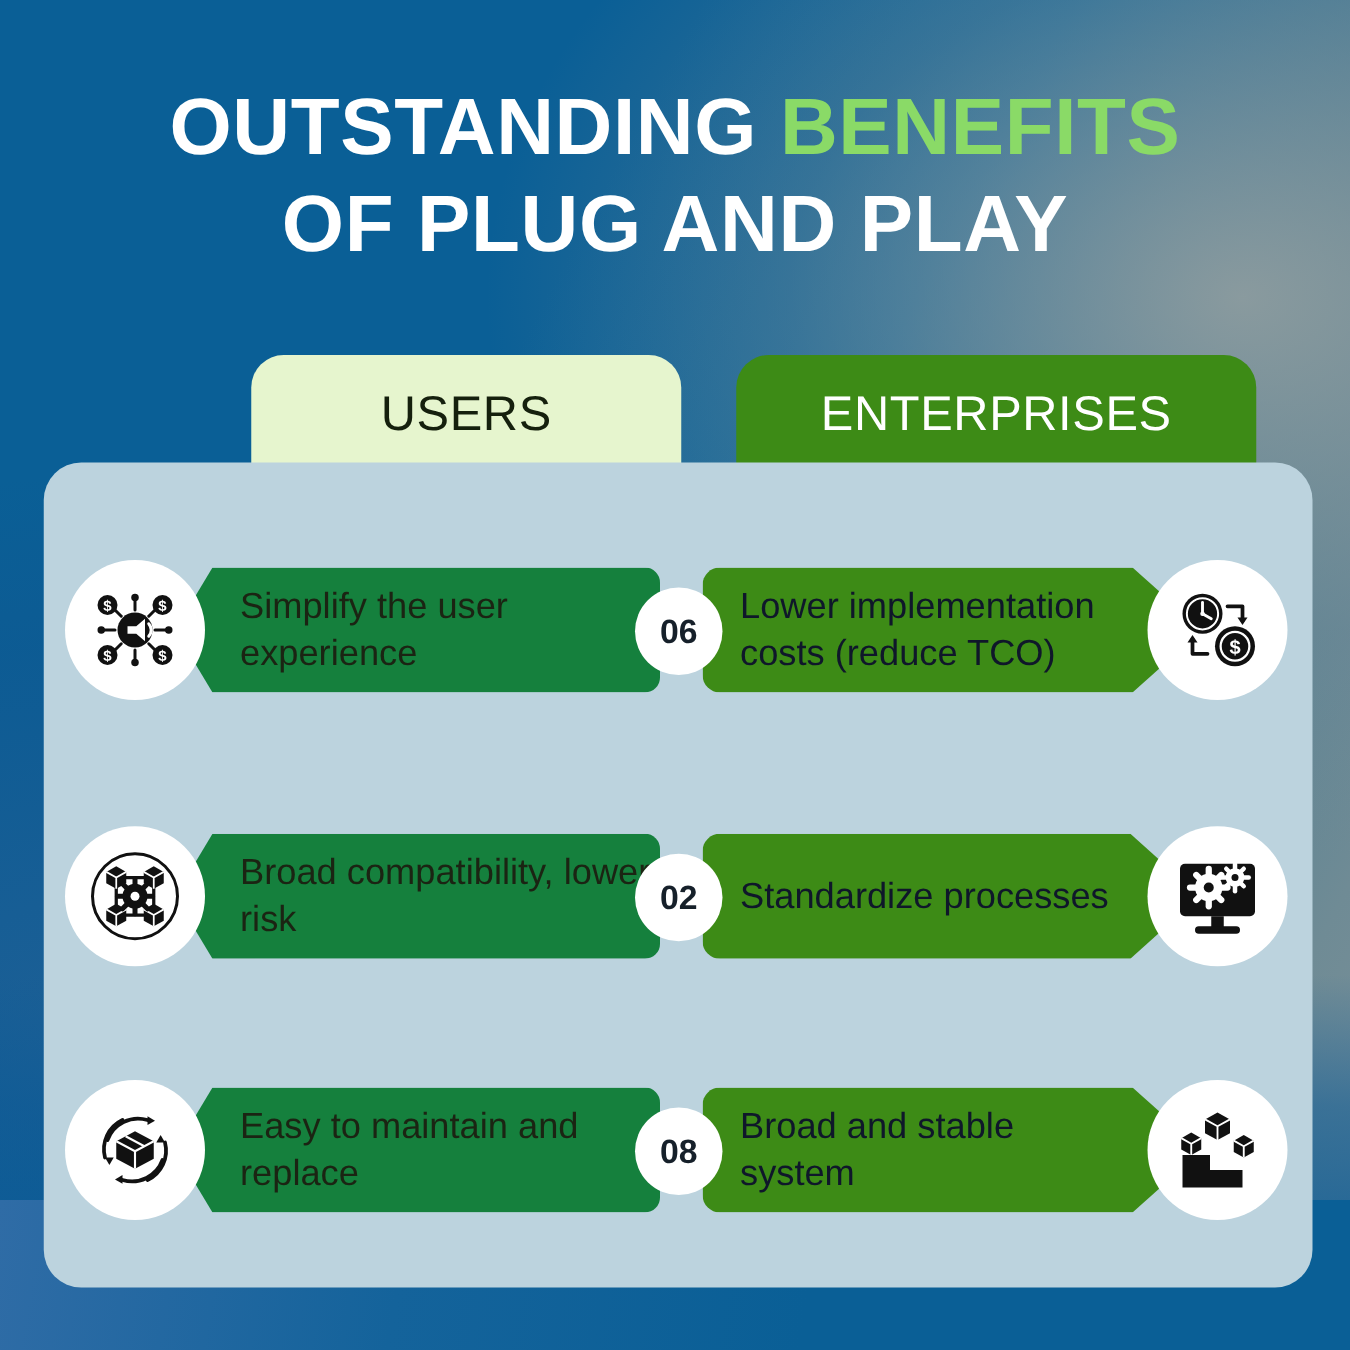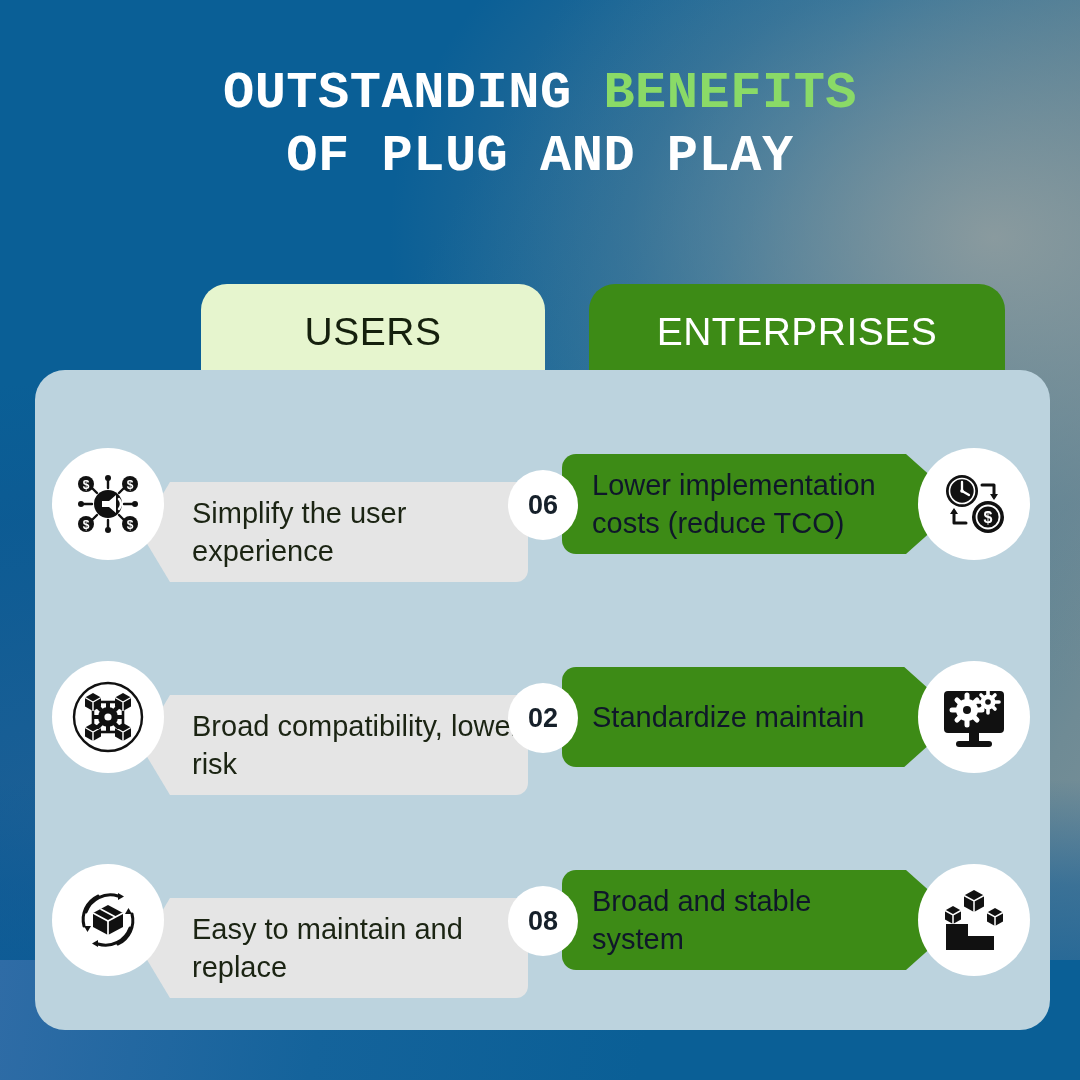--- a/index.html
+++ b/index.html
@@ -40,27 +40,26 @@
 
   
   .title-wrap {
     position: absolute;
     top: 62px;
     left: 0; right: 0;
     text-align: center;
     z-index: 5;
   }
   .title-line {
-    font-size: 52px;
+    font-size: 64px;
     font-weight: 700;
     letter-spacing: 0.5px;
     color: #ffffff;
     line-height: 1.22;
     text-transform: uppercase;
-    font-family: Liberation Mono, monospace;
   }
   .title-accent { color: #8ada67; }
 
   
   .tabs {
     position: absolute;
     top: 284px;
     left: 176px;
     z-index: 6;
     display: flex;
@@ -138,28 +137,27 @@
   .icon-left  { left: 52px;  top: 6px; }
   .icon-right { right: 50px; top: 6px; }
 
   
   .label-left {
     position: absolute;
     left: 140px;
     top: 12px;
     width: 388px;
     height: 100px;
-    background: #e5e5e5;
+    background: #15803d;
     border-radius: 12px;
     display: flex;
     align-items: center;
     padding: 0 0 0 52px;
     z-index: 2;
     clip-path: polygon(0% 50%, 30px 0%, 100% 0%, 100% 100%, 30px 100%);
-    margin-top: 28px;
   }
   .label-left .txt {
     font-size: 29px;
     line-height: 1.32;
     color: #1b2413;
   }
 
   
   .label-right {
     position: absolute;
@@ -332,21 +330,21 @@
 
     <div class="label-left">
       <span class="txt">Broad compatibility, lower risk</span>
     </div>
 
     <div class="num-badge">
       <span>02</span>
     </div>
 
     <div class="label-right">
-      <span class="txt">Standardize maintain</span>
+      <span class="txt">Standardize processes</span>
     </div>
 
     <div class="icon-circle icon-right">
       <svg width="76" height="76" viewBox="0 0 76 76" fill="#111">
         <rect x="8" y="12" width="60" height="42" rx="4"></rect>
         <rect x="33" y="54" width="10" height="9"></rect>
         <rect x="20" y="62" width="36" height="6" rx="3"></rect>
         <g fill="#fff">
           <circle cx="31" cy="31" r="11"></circle>
           <g stroke="#fff" stroke-width="5" stroke-linecap="round">

